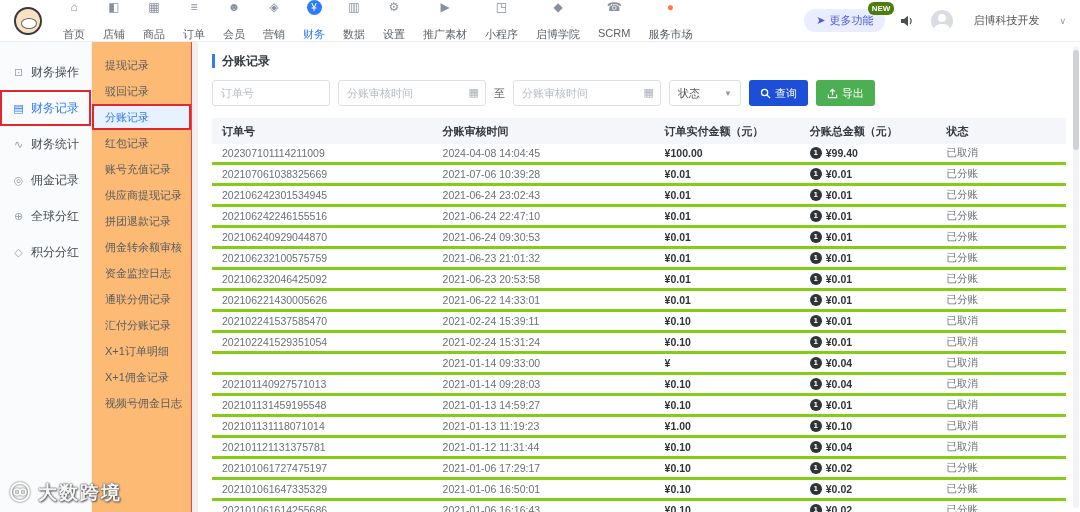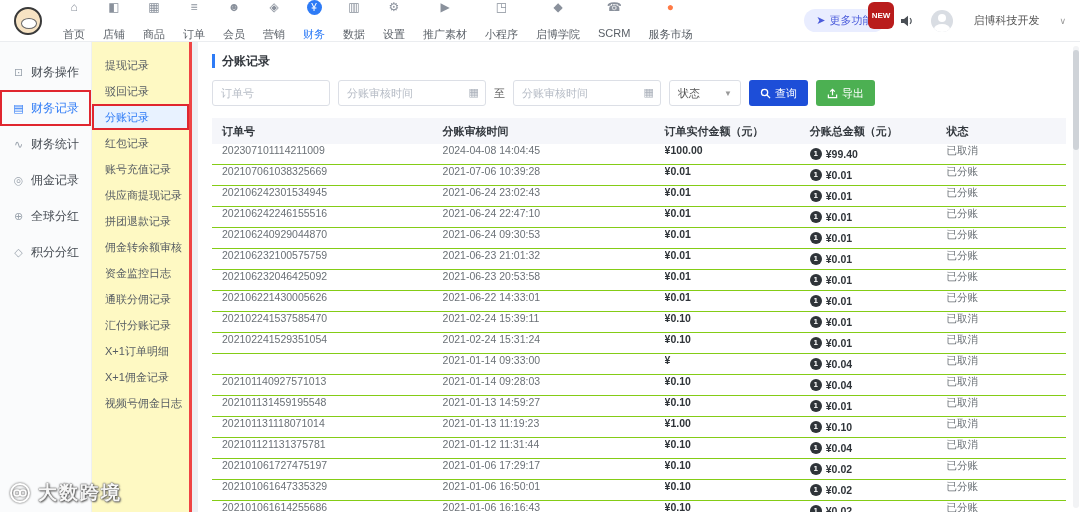--- a/index.html
+++ b/index.html
@@ -20,22 +20,22 @@
   .nav-icon{font-size:12px;width:15px;height:15px;line-height:15px;
     text-align:center;color:#8a919c}
   .nav-item.active .nav-icon{background:#2e7bf6;color:#fff;border-radius:50%;font-size:10px}
   .nav-icon.hot{color:#ff7a45}
   .nav-label{font-size:11px;color:#595f66;margin-top:12px;white-space:nowrap}
   .nav-item.active .nav-label{color:#2e7bf6}
 
   .topbar-right{margin-left:auto;display:flex;align-items:center;gap:14px}
   .more-pill{position:relative;background:#e9edff;color:#4a5bdb;font-size:11px;
     padding:4px 12px;border-radius:13px;display:flex;align-items:center;gap:4px;cursor:pointer}
-  .more-badge{position:absolute;top:-7px;right:-9px;background:#b91c1c;color:#fff;
-    font-size:8px;padding:9px 4px;border-radius:6px;font-weight:bold}
+  .more-badge{position:absolute;top:-7px;right:-9px;background:#4d7c0f;color:#fff;
+    font-size:8px;padding:2px 4px;border-radius:6px;font-weight:bold}
   .sound-btn{width:18px;height:18px;cursor:pointer;display:flex;align-items:center}
   .user{display:flex;align-items:center;gap:20px;cursor:pointer}
   .avatar{width:22px;height:22px;border-radius:50%;background:#d9dde3;
     position:relative;overflow:hidden;flex:none}
   .avatar::before{content:"";position:absolute;top:4px;left:7px;width:8px;height:8px;
     border-radius:50%;background:#fff}
   .avatar::after{content:"";position:absolute;top:14px;left:3px;width:16px;height:10px;
     border-radius:50%;background:#fff}
   .user-name{font-size:11px;color:#555}
   .caret{font-size:9px;color:#999}
@@ -43,21 +43,21 @@
   
   .layout{display:flex;height:470px}
   .sidebar1{width:92px;background:#fafbfc;border-right:1px solid #eef0f2;
     padding-top:12px;flex:none}
   .sb-item{height:36px;display:flex;align-items:center;gap:6px;padding-left:12px;
     font-size:12px;color:#454b52;cursor:pointer;white-space:nowrap}
   .sb-icon{font-size:11px;color:#9aa3ad;width:13px;text-align:center;flex:none}
   .sb-item.highlighted{outline:2px solid #e0262f;outline-offset:-2px}
   .sb-item.active-main,.sb-item.active-main .sb-icon{color:#2e7bf6}
 
-  .submenu{width:100px;background:#fef9c3;border-right:3px solid #ef4444;
+  .submenu{width:100px;background:#fdba74;border-right:1px solid #ef4444;
     padding-top:10px;flex:none}
   .sm-item{height:26px;line-height:26px;padding-left:13px;font-size:11px;
     color:#565c63;cursor:pointer;white-space:nowrap}
   .sm-item.active{background:#e8f2ff;color:#2e7bf6}
   .sm-item.highlighted{outline:2px solid #e0262f;outline-offset:-2px}
 
   
   .main{flex:1;background:#fff;margin-left:6px;padding:12px 14px 0 14px;
     position:relative;overflow:hidden}
   .section-title{font-size:12px;font-weight:bold;color:#32373d;
@@ -76,34 +76,34 @@
     font-size:11px;color:#555;cursor:pointer;background:#fff}
   .caret2{font-size:8px;color:#999}
   .btn{height:26px;border:none;border-radius:3px;font-size:11px;color:#fff;
     display:flex;align-items:center;gap:4px;padding:0 11px;cursor:pointer;font-family:inherit}
   .btn-query{background:#1d4ed8}
   .btn-export{background:#4cb052}
 
   
   .thead{display:flex;background:#f5f6fa;height:26px;align-items:center}
   .th{font-size:11px;font-weight:bold;color:#33383e;white-space:nowrap}
-  .trow{display:flex;height:21px;border-bottom:1px solid #84cc16;cursor:default}
+  .trow{display:flex;height:21px;align-items:center;border-bottom:3px solid #84cc16;cursor:default}
   .td{font-size:10.5px;color:#6a7076;white-space:nowrap;overflow:hidden}
   .c-order{width:27%;padding-left:10px}
   .c-time{width:26%}
   .c-paid{width:17%}
   .c-split{width:16%;display:flex;align-items:center;gap:4px}
   .c-status{width:14%}
   .td.c-paid,.td.c-split{color:#2f3439;font-weight:bold}
   .split-badge{width:12px;height:12px;border-radius:50%;background:#2f3439;color:#fff;
     font-size:8px;line-height:12px;text-align:center;flex:none;font-weight:bold}
   .split-badge:empty{display:none}
 
   
-  .watermark{position:absolute;left:8px;bottom:6px;display:flex;align-items:center;
+  .watermark{position:absolute;left:8px;bottom:6px;display:flex;align-items:flex-start;
     gap:6px;z-index:9;pointer-events:none}
   .wm-text{font-size:19px;font-weight:bold;color:rgba(255,255,255,.95);letter-spacing:2px;
     text-shadow:0 0 2px #555,0 0 1px #444,1px 1px 2px #666}
   .wm-icon{filter:drop-shadow(0 0 1px #555)}
   .vscroll{position:absolute;right:1px;top:46px;width:6px;height:462px;
     background:#f2f3f5;border-radius:3px;z-index:10;cursor:pointer}
   .vscroll-thumb{width:6px;height:100px;background:#cfd3d8;border-radius:3px;margin-top:4px}
 </style>
 </head>
 <body>

